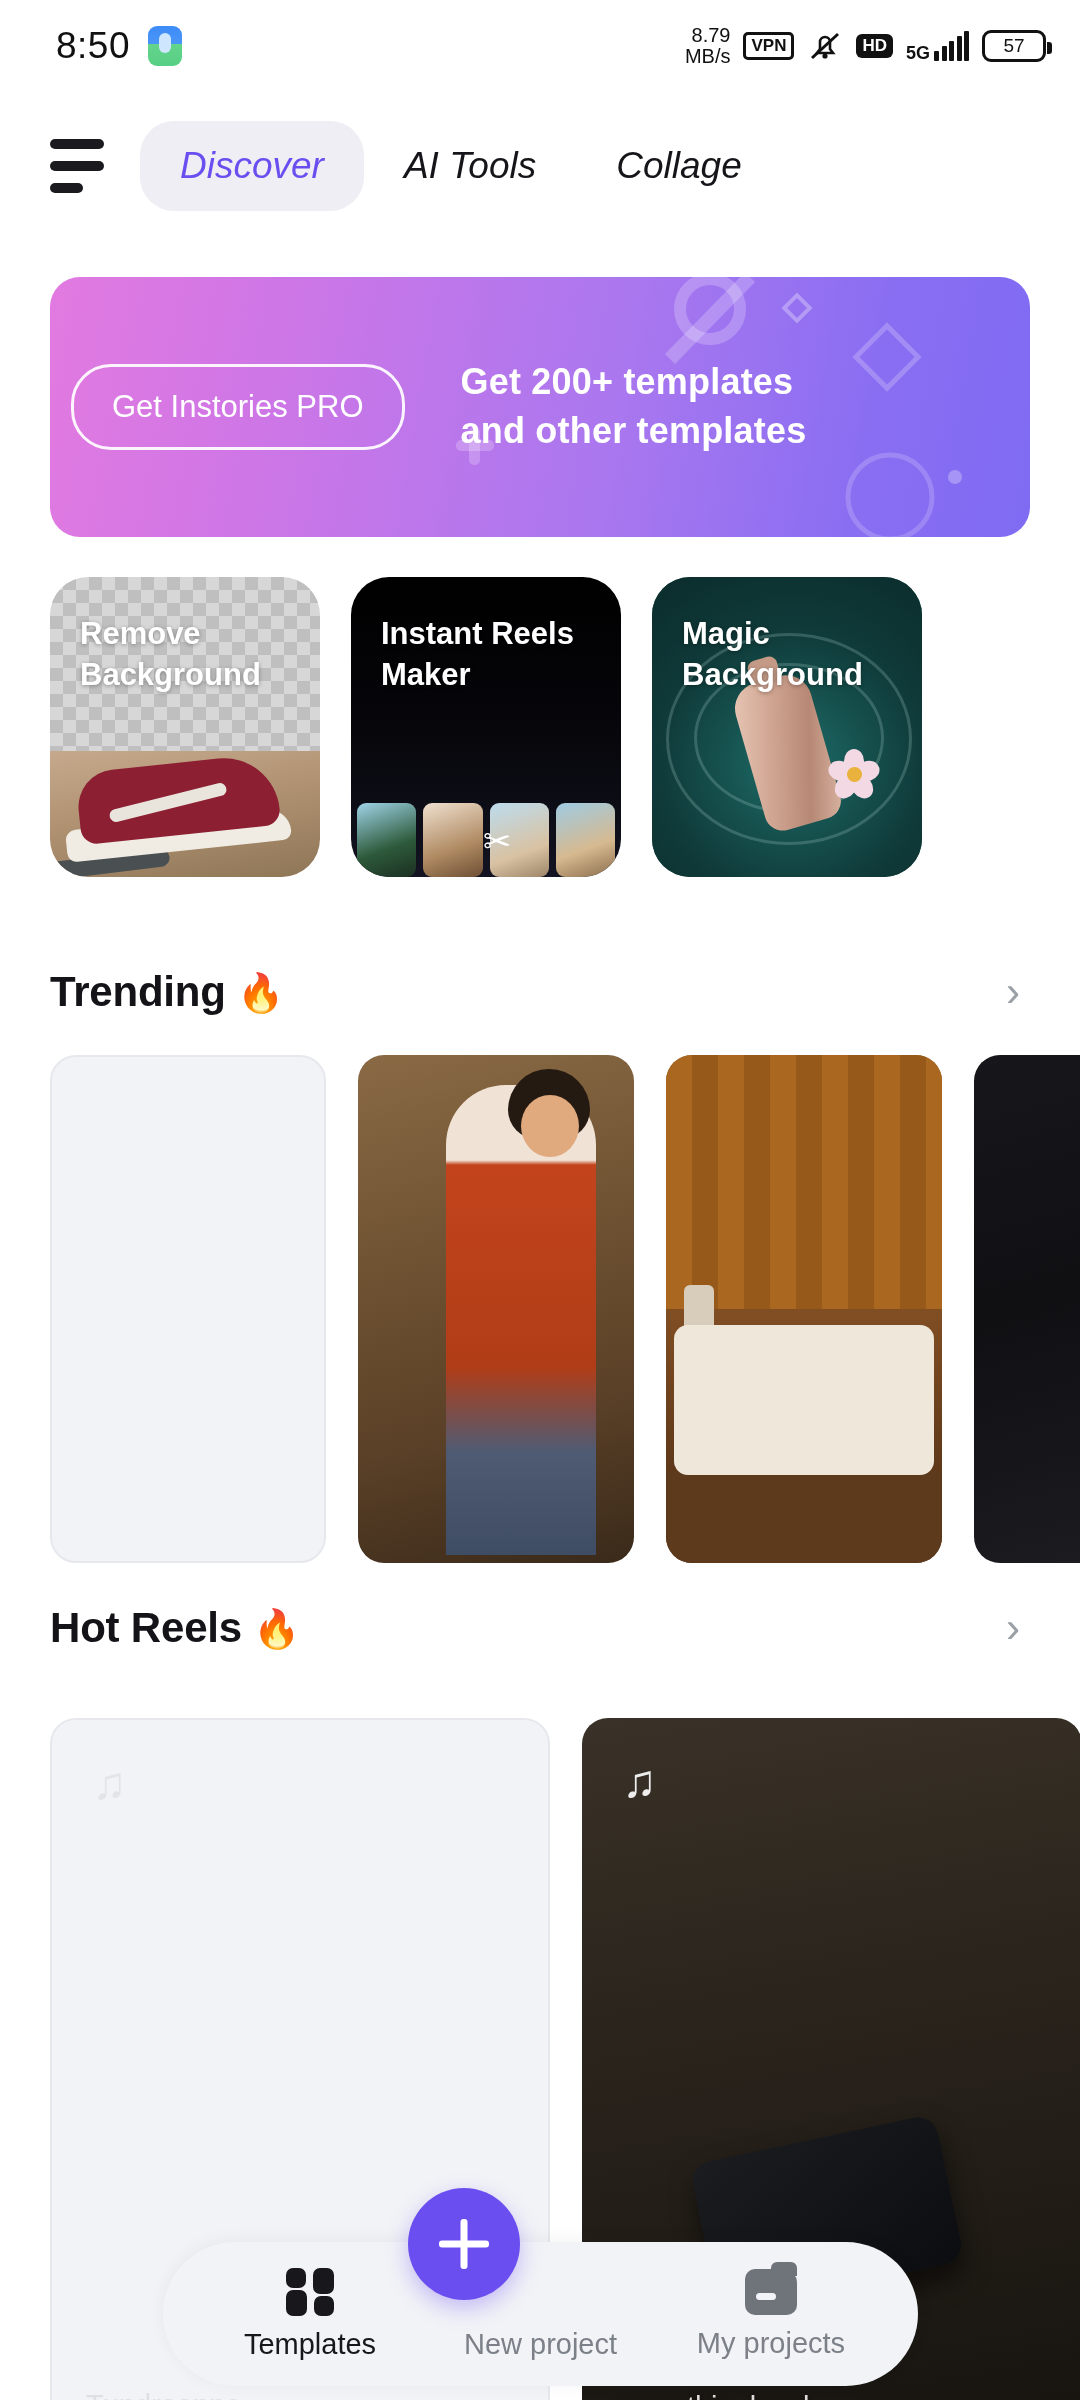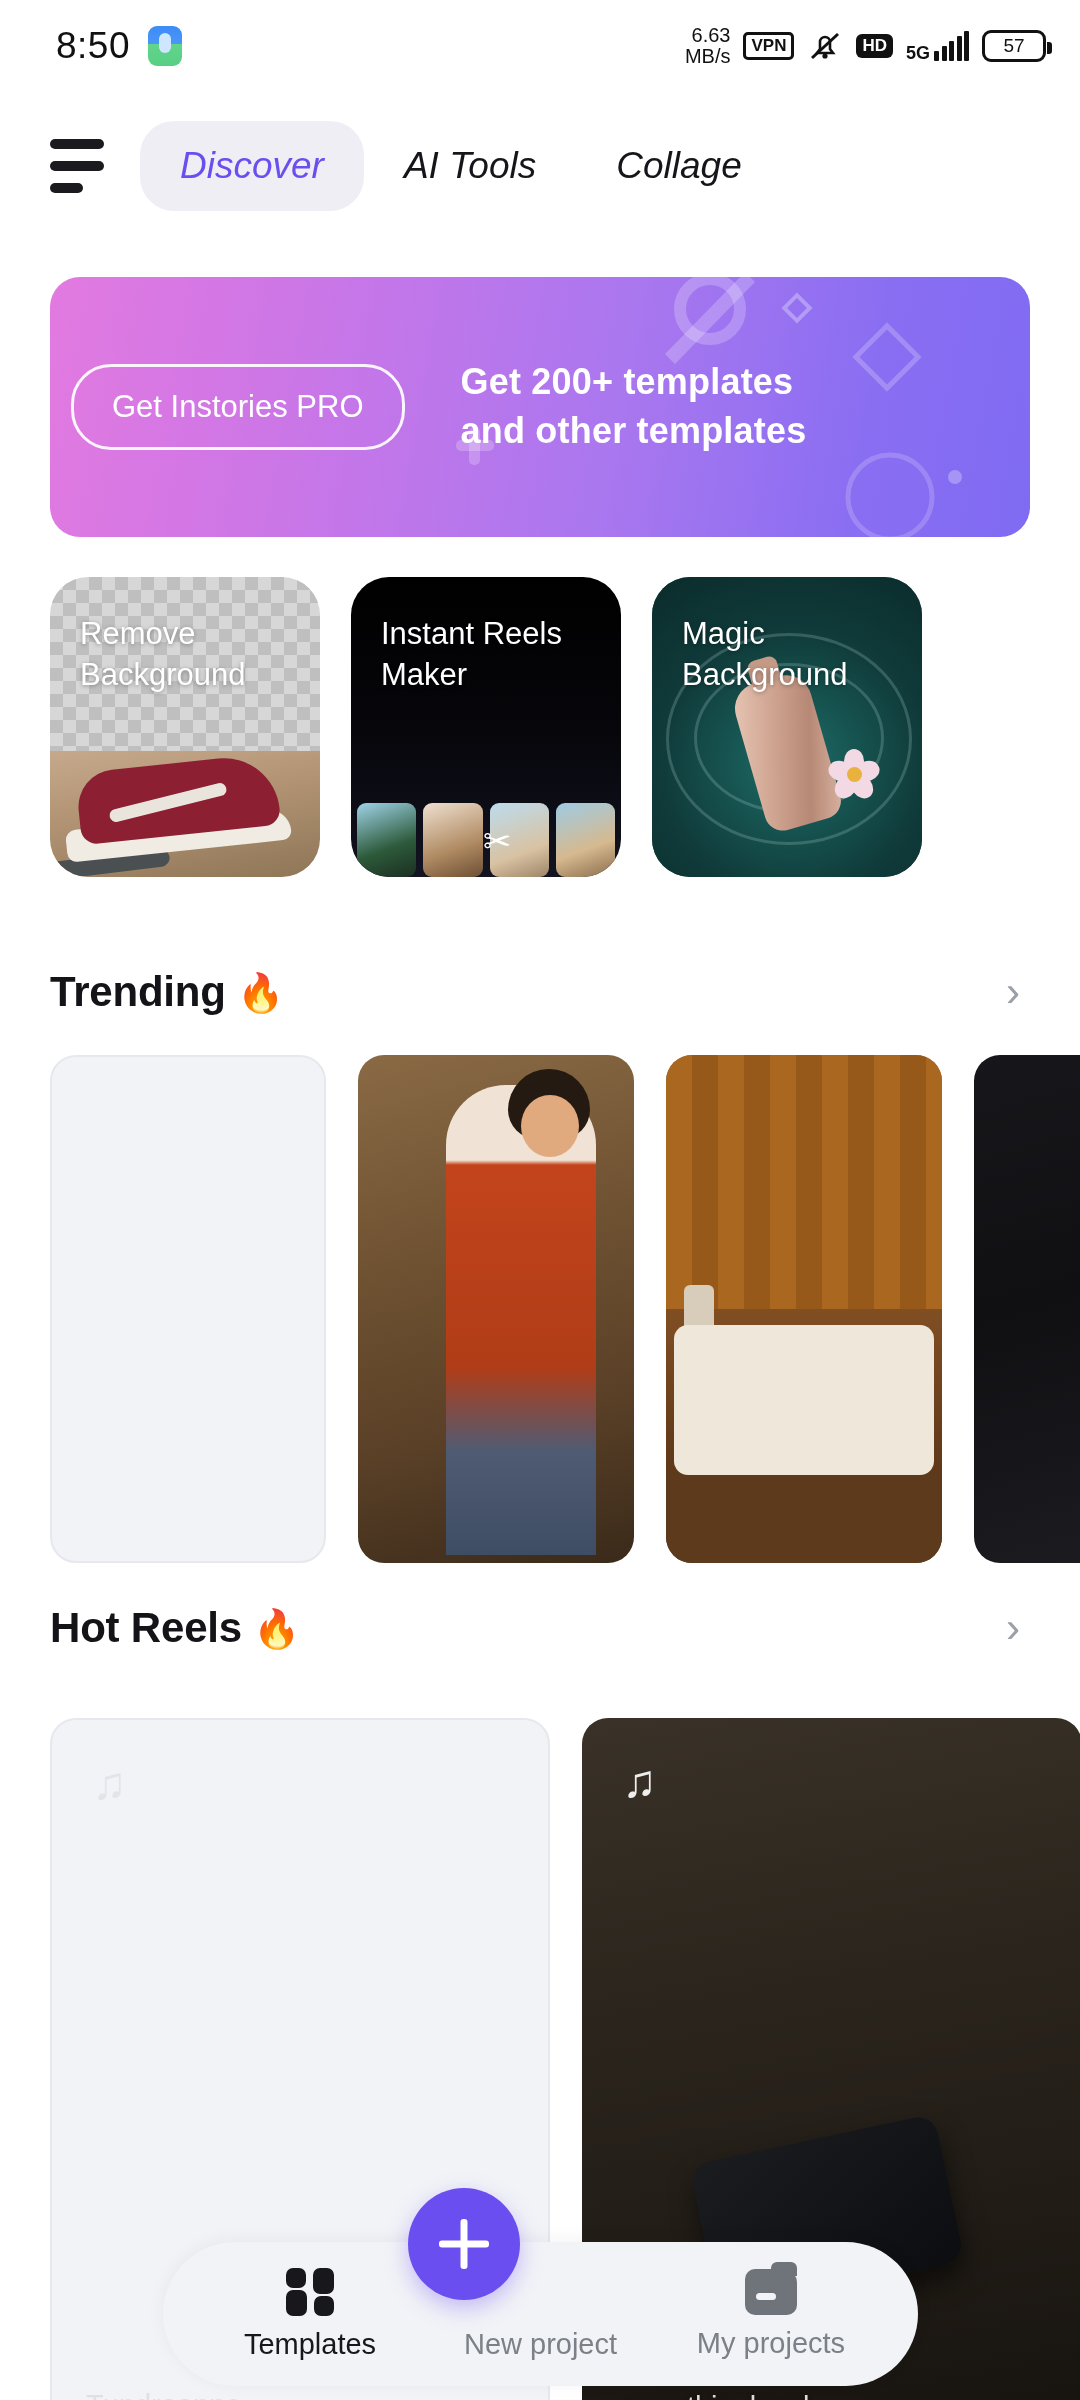--- a/index.html
+++ b/index.html
@@ -95,21 +95,21 @@
   .features {
     position:absolute; left:50px; top:577px; width:1030px;
     display:flex; gap:31px;
   }
   .fcard {
     width:270px; height:300px; border-radius:38px; overflow:hidden;
     position:relative; flex:0 0 auto;
   }
   .fcard .ftitle {
     position:absolute; left:30px; top:36px; right:18px; z-index:4;
-    color:#fff; font-size:31px; font-weight:400; line-height:1.33;
+    color:#fff; font-size:31px; font-weight:700; line-height:1.33;
     text-shadow:0 1px 4px rgba(0,0,0,.35);
   }
   
   .checker{
     position:absolute; left:0; top:0; width:100%; height:62%;
     background-color:#d7d7d7;
     background-image:
       linear-gradient(45deg,#bfbfbf 25%,transparent 25%,transparent 75%,#bfbfbf 75%),
       linear-gradient(45deg,#bfbfbf 25%,transparent 25%,transparent 75%,#bfbfbf 75%);
     background-size:26px 26px;
@@ -276,21 +276,21 @@
 
 <div class="phone">
 
   <div class="statusbar">
     <div class="sb-left">
       <div class="sb-time">8:50</div>
       <div class="sb-appicon"></div>
     </div>
     <div class="sb-right">
       <div class="sb-speed">
-        <div>6.63</div>
+        <div>8.79</div>
         <div>MB/s</div>
       </div>
       <div class="sb-vpn">VPN</div>
       <div class="sb-bell">
         <svg viewBox="0 0 36 34">
           <path d="M10 24 h16 l-3-4 v-7 a5 5 0 0 0-10 0 v7 z" fill="none" stroke="#111" stroke-width="2.6"></path>
           <circle cx="18" cy="27" r="2.6" fill="#111"></circle>
           <line x1="5" y1="29" x2="31" y2="5" stroke="#111" stroke-width="3"></line>
         </svg>
       </div>

